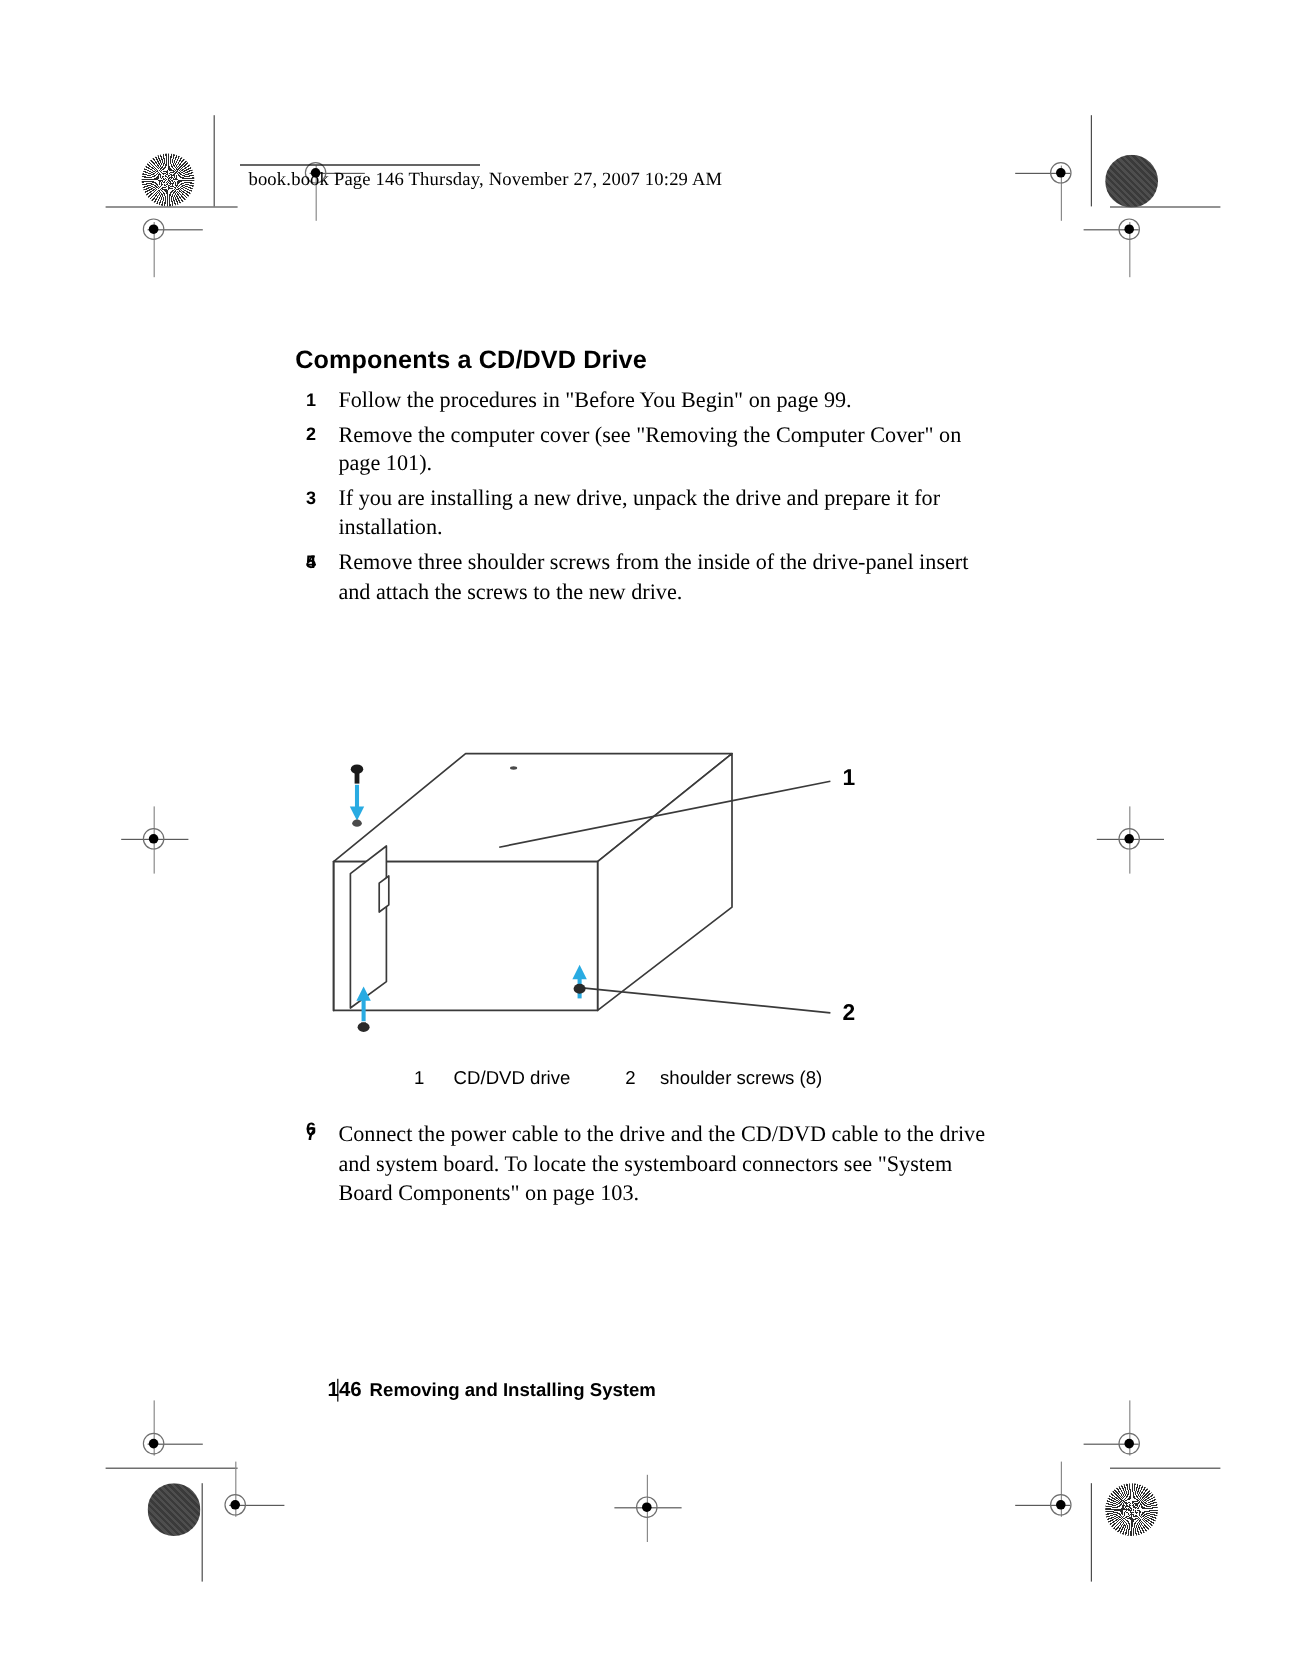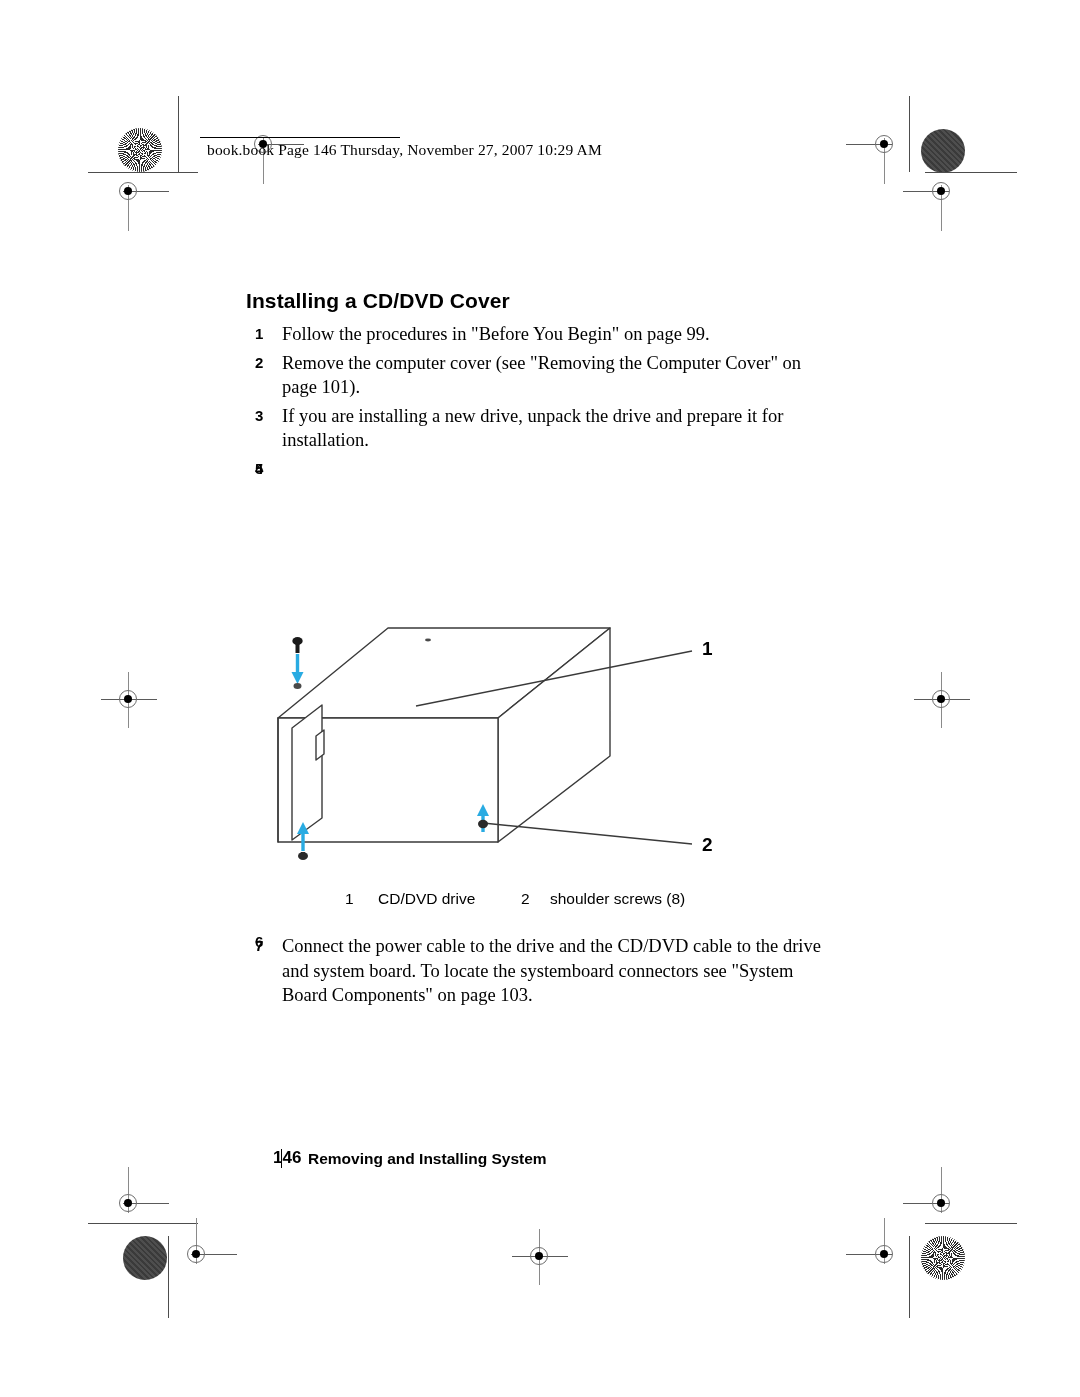--- a/index.html
+++ b/index.html
@@ -298,21 +298,21 @@
       <div class="ring"></div>
       <div class="dot"></div>
   </div>
   <div class="trimline vt" style="left:909px; top:1236px; height:82px;"></div>
   <div class="halftone star" style="left:921px; top:1236px;"></div>
 </div>
 
 <div class="slug-rule"></div>
 <div class="slug">book.book  Page 146  Thursday, November 27, 2007  10:29 AM</div>
 
-<h1 class="section-title">Installing a CD/DVD Cover</h1>
+<h1 class="section-title">Components a CD/DVD Drive</h1>
 
 <div class="steps">
 
   <div class="step">
     <span class="num">1</span>
     <span>Follow the procedures in "Before You Begin" on page 99.</span>
   </div>
 
   <div class="step">
     <span class="num">2</span>
@@ -323,20 +323,21 @@
     <span class="num">3</span>
     <span>If you are installing a new drive, unpack the drive and prepare it for installation.</span>
   </div>
 
   <div class="step">
     <span class="num">4</span>
   </div>
 
   <div class="step">
     <span class="num">5</span>
+    <span>Remove three shoulder screws from the inside of the drive-panel insert and attach the screws to the new drive.</span>
   </div>
 </div>
 
 <div class="figure">
   <svg width="600" height="300" viewBox="0 0 600 300" xmlns="http://www.w3.org/2000/svg">
     <g fill="none" stroke="#3a3a3a" stroke-width="1.4" stroke-linejoin="round" stroke-linecap="round">
 
       <path d="M 38 110 L 148 20 L 370 20 L 258 110 Z" fill="#ffffff"></path>
 
       <path d="M 258 110 L 370 20 L 370 148 L 258 234 Z" fill="#ffffff"></path>

